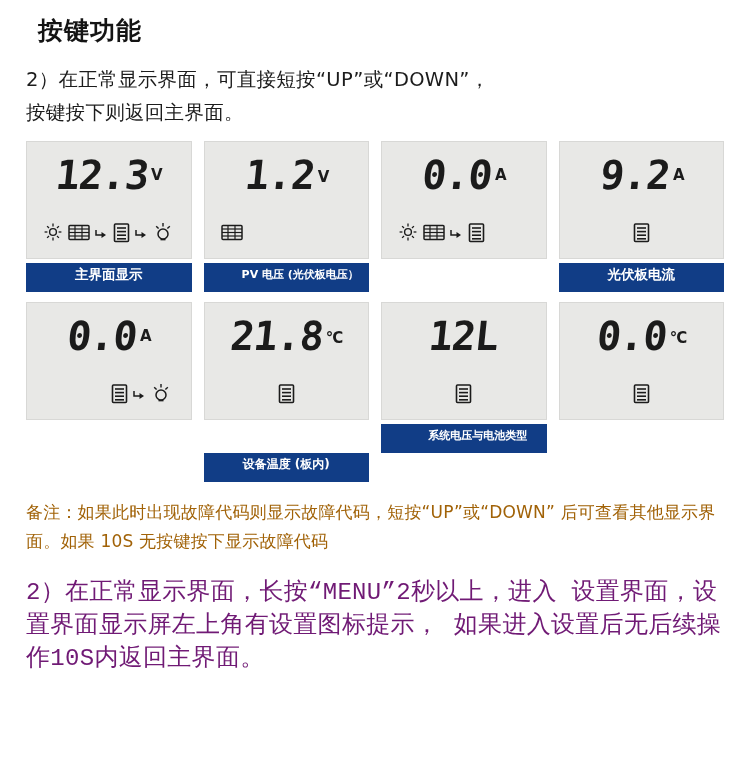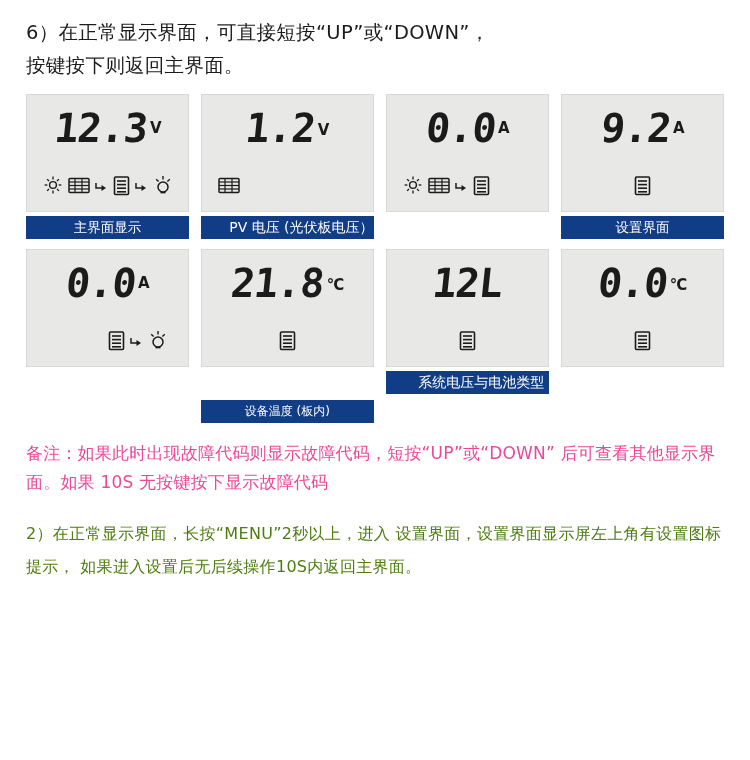--- a/index.html
+++ b/index.html
@@ -24,32 +24,33 @@
   }
   .para {
     font-size: 19.5px;
     line-height: 33px;
     margin: 16px 0 0 0;
     color: #1c1c1c;
     letter-spacing: 0.3px;
   }
   .para .indent { display: block; }
   .note {
-    color: #ec4899;
+    color: #a16207;
     font-size: 17px;
     line-height: 29px;
     margin: 16px 0 0 0;
     letter-spacing: 0.2px;
   }
   .para2 {
-    font-size: 16px;
+    font-size: 24px;
     line-height: 33px;
     margin: 20px 0 0 0;
-    color: #4d7c0f;
+    color: #701a75;
     letter-spacing: 0.3px;
+    font-family: Liberation Mono, monospace;
   }
 
   
   .grid {
     display: grid;
     grid-template-columns: repeat(4, 1fr);
     gap: 10px 12px;
     margin-top: 12px;
   }
   .cell { display: flex; flex-direction: column; }
@@ -100,38 +101,39 @@
 
   
   .ic { position: relative; display: inline-block; }
 
   .label {
     background: #113d86;
     color: #ffffff;
     text-align: center;
     font-size: 13.5px;
     line-height: 23px;
-    height: 23px;
+    height: 29px;
     margin-top: 4px;
-    font-weight: normal;
+    font-weight: bold;
     letter-spacing: 0px;
     white-space: nowrap;
     overflow: hidden;
   }
   .label.sm { font-size: 12px; margin-top: 33px; }
-  .label.xs { font-size: 14px; padding-left: 28px; }
+  .label.xs { font-size: 11px; padding-left: 28px; }
 </style>
 </head>
 <body>
 
 <div class="page">
 
+  <h1 class="title">按键功能</h1>
 
   <div class="para">
-    <span class="indent">6）在正常显示界面，可直接短按“UP”或“DOWN”，</span>
+    <span class="indent">2）在正常显示界面，可直接短按“UP”或“DOWN”，</span>
     <span class="indent">按键按下则返回主界面。</span>
   </div>
 
   <div class="grid" id="grid">
       <div class="cell">
         <div class="lcd">
           <div class="lcd-num">
             <span class="val">12.3</span>
             <span class="unit sub">V</span>
           </div>
@@ -249,21 +251,21 @@
           <div class="icons ">
             <span class="ic"><svg width="17" height="21" viewBox="0 0 17 21">
                 <rect x="1.5" y="2" width="14" height="17.5" rx="1" fill="none" stroke="#1b1b1b" stroke-width="1.6"></rect>
                 <line x1="4" y1="6" x2="13" y2="6" stroke="#1b1b1b" stroke-width="1.6"></line>
                 <line x1="4" y1="9.6" x2="13" y2="9.6" stroke="#1b1b1b" stroke-width="1.6"></line>
                 <line x1="4" y1="13.2" x2="13" y2="13.2" stroke="#1b1b1b" stroke-width="1.6"></line>
                 <line x1="4" y1="16.8" x2="13" y2="16.8" stroke="#1b1b1b" stroke-width="1.6"></line>
               </svg></span>
           </div>
         </div>
-        <div class="label">设置界面</div>
+        <div class="label">光伏板电流</div>
       </div>
       <div class="cell">
         <div class="lcd">
           <div class="lcd-num">
             <span class="val">0.0</span>
             <span class="unit sub">A</span>
           </div>
           <div class="icons right">
             <span class="ic"><svg width="17" height="21" viewBox="0 0 17 21">
                 <rect x="1.5" y="2" width="14" height="17.5" rx="1" fill="none" stroke="#1b1b1b" stroke-width="1.6"></rect>

